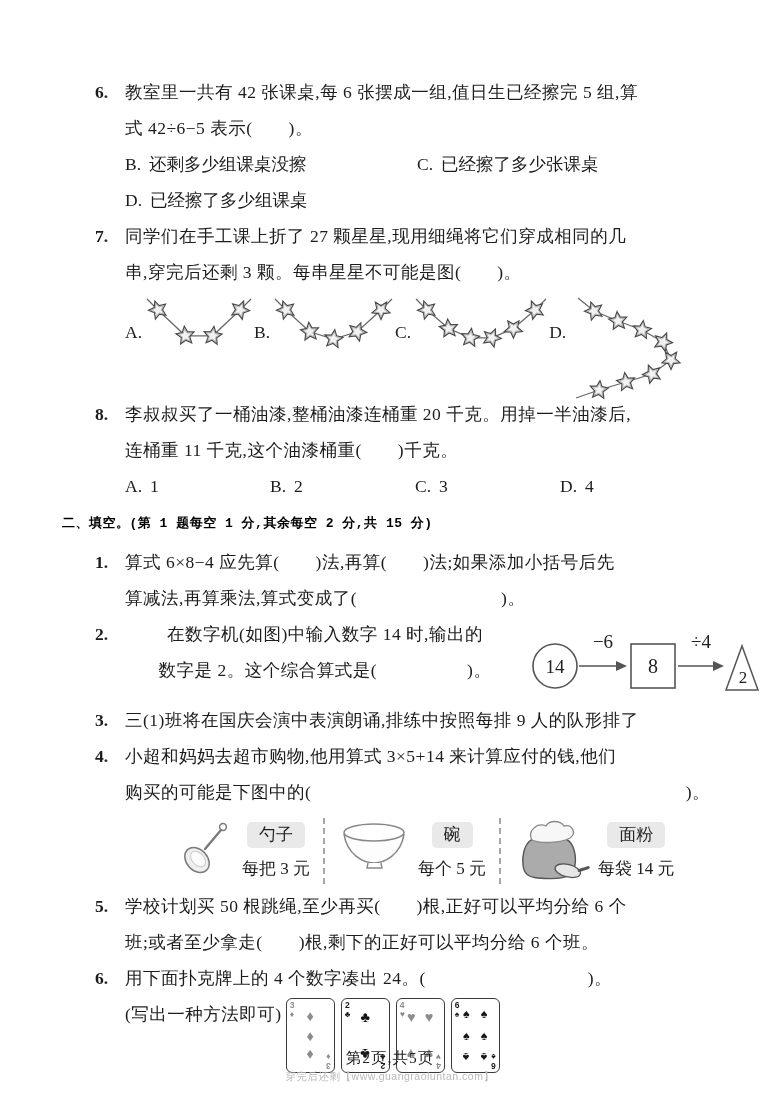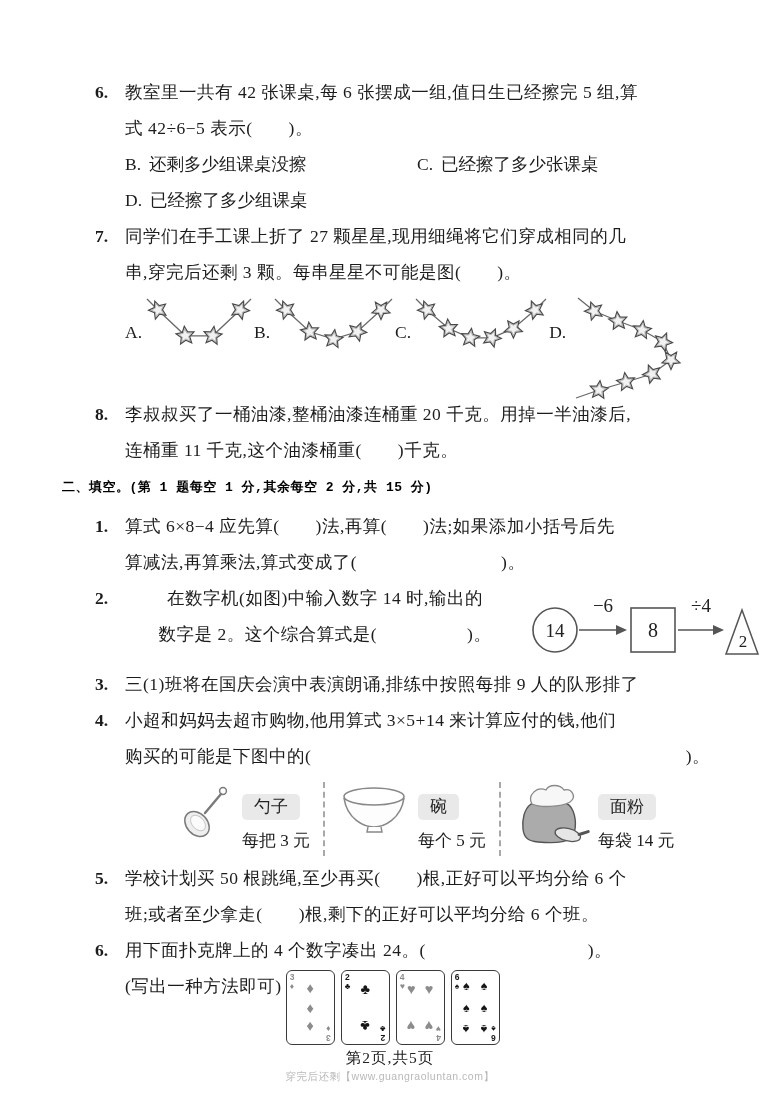--- a/index.html
+++ b/index.html
@@ -17,21 +17,21 @@
   .strand{display:flex;align-items:flex-start;}
   .strand .ol{font-size:17.5px;margin-top:26px;margin-right:2px;}
   .sec-header{font-family:Liberation Mono, monospace;font-weight:700;
               font-size:13px;line-height:40px;letter-spacing:0.5px;color:#000;}
   .q2wrap{display:flex;}
   .q2text{width:400px;flex:0 0 400px;text-align:center;}
   .machine{margin-top:6px;}
   .items-row{display:flex;margin:8px 0 4px 40px;}
   .item{display:flex;align-items:flex-start;padding:0 13px;}
   .item + .item{border-left:2px dashed #a8a8a8;}
-  .item-right{display:flex;flex-direction:column;align-items:flex-start;margin-left:8px;margin-top:12px;}
+  .item-right{display:flex;flex-direction:column;align-items:center;margin-left:8px;margin-top:4px;}
   .tag{display:inline-block;background:#e9e9e9;border-radius:5px;padding:0px 12px;
        font-size:17px;line-height:26px;color:#222;}
   .price{font-size:17px;line-height:30px;margin-top:6px;white-space:nowrap;}
   .flexline{display:flex;font-size:17.5px;line-height:36px;letter-spacing:0.5px;justify-content:center;}
   .flexline .spacer{flex:1;}
   .cards-line{display:flex;align-items:flex-start;}
   .cards-row{display:flex;gap:6px;margin-left:4px;margin-top:2px;}
   .card{position:relative;width:47px;height:73px;background:#fff;border:1.4px solid #3a3a3a;
         border-radius:6px;font-family:"Liberation Sans","DejaVu Sans",sans-serif;}
   .pip{position:absolute;transform:translate(-50%,-50%);line-height:1;}
@@ -141,20 +141,26 @@
             </div>
         </div>
       </div>
     </div>
 
     <div class="q">
       <span class="qnum">8.</span>
       <div class="qbody">
         <div class="line">李叔叔买了一桶油漆,整桶油漆连桶重 20 千克。用掉一半油漆后,</div>
         <div class="line">连桶重 11 千克,这个油漆桶重(　　)千克。</div>
+        <div class="opts4">
+          <div class="opt"><span class="ol">A.</span><span>1</span></div>
+          <div class="opt"><span class="ol">B.</span><span>2</span></div>
+          <div class="opt"><span class="ol">C.</span><span>3</span></div>
+          <div class="opt"><span class="ol">D.</span><span>4</span></div>
+        </div>
       </div>
     </div>
 
     <div class="sec-header">二、填空。(第 1 题每空 1 分,其余每空 2 分,共 15 分)</div>
 
     <div class="q">
       <span class="qnum">1.</span>
       <div class="qbody">
         <div class="line">算式 6×8−4 应先算(　　)法,再算(　　)法;如果添加小括号后先</div>
         <div class="line">算减法,再算乘法,算式变成了(　　　　　　　　)。</div>

